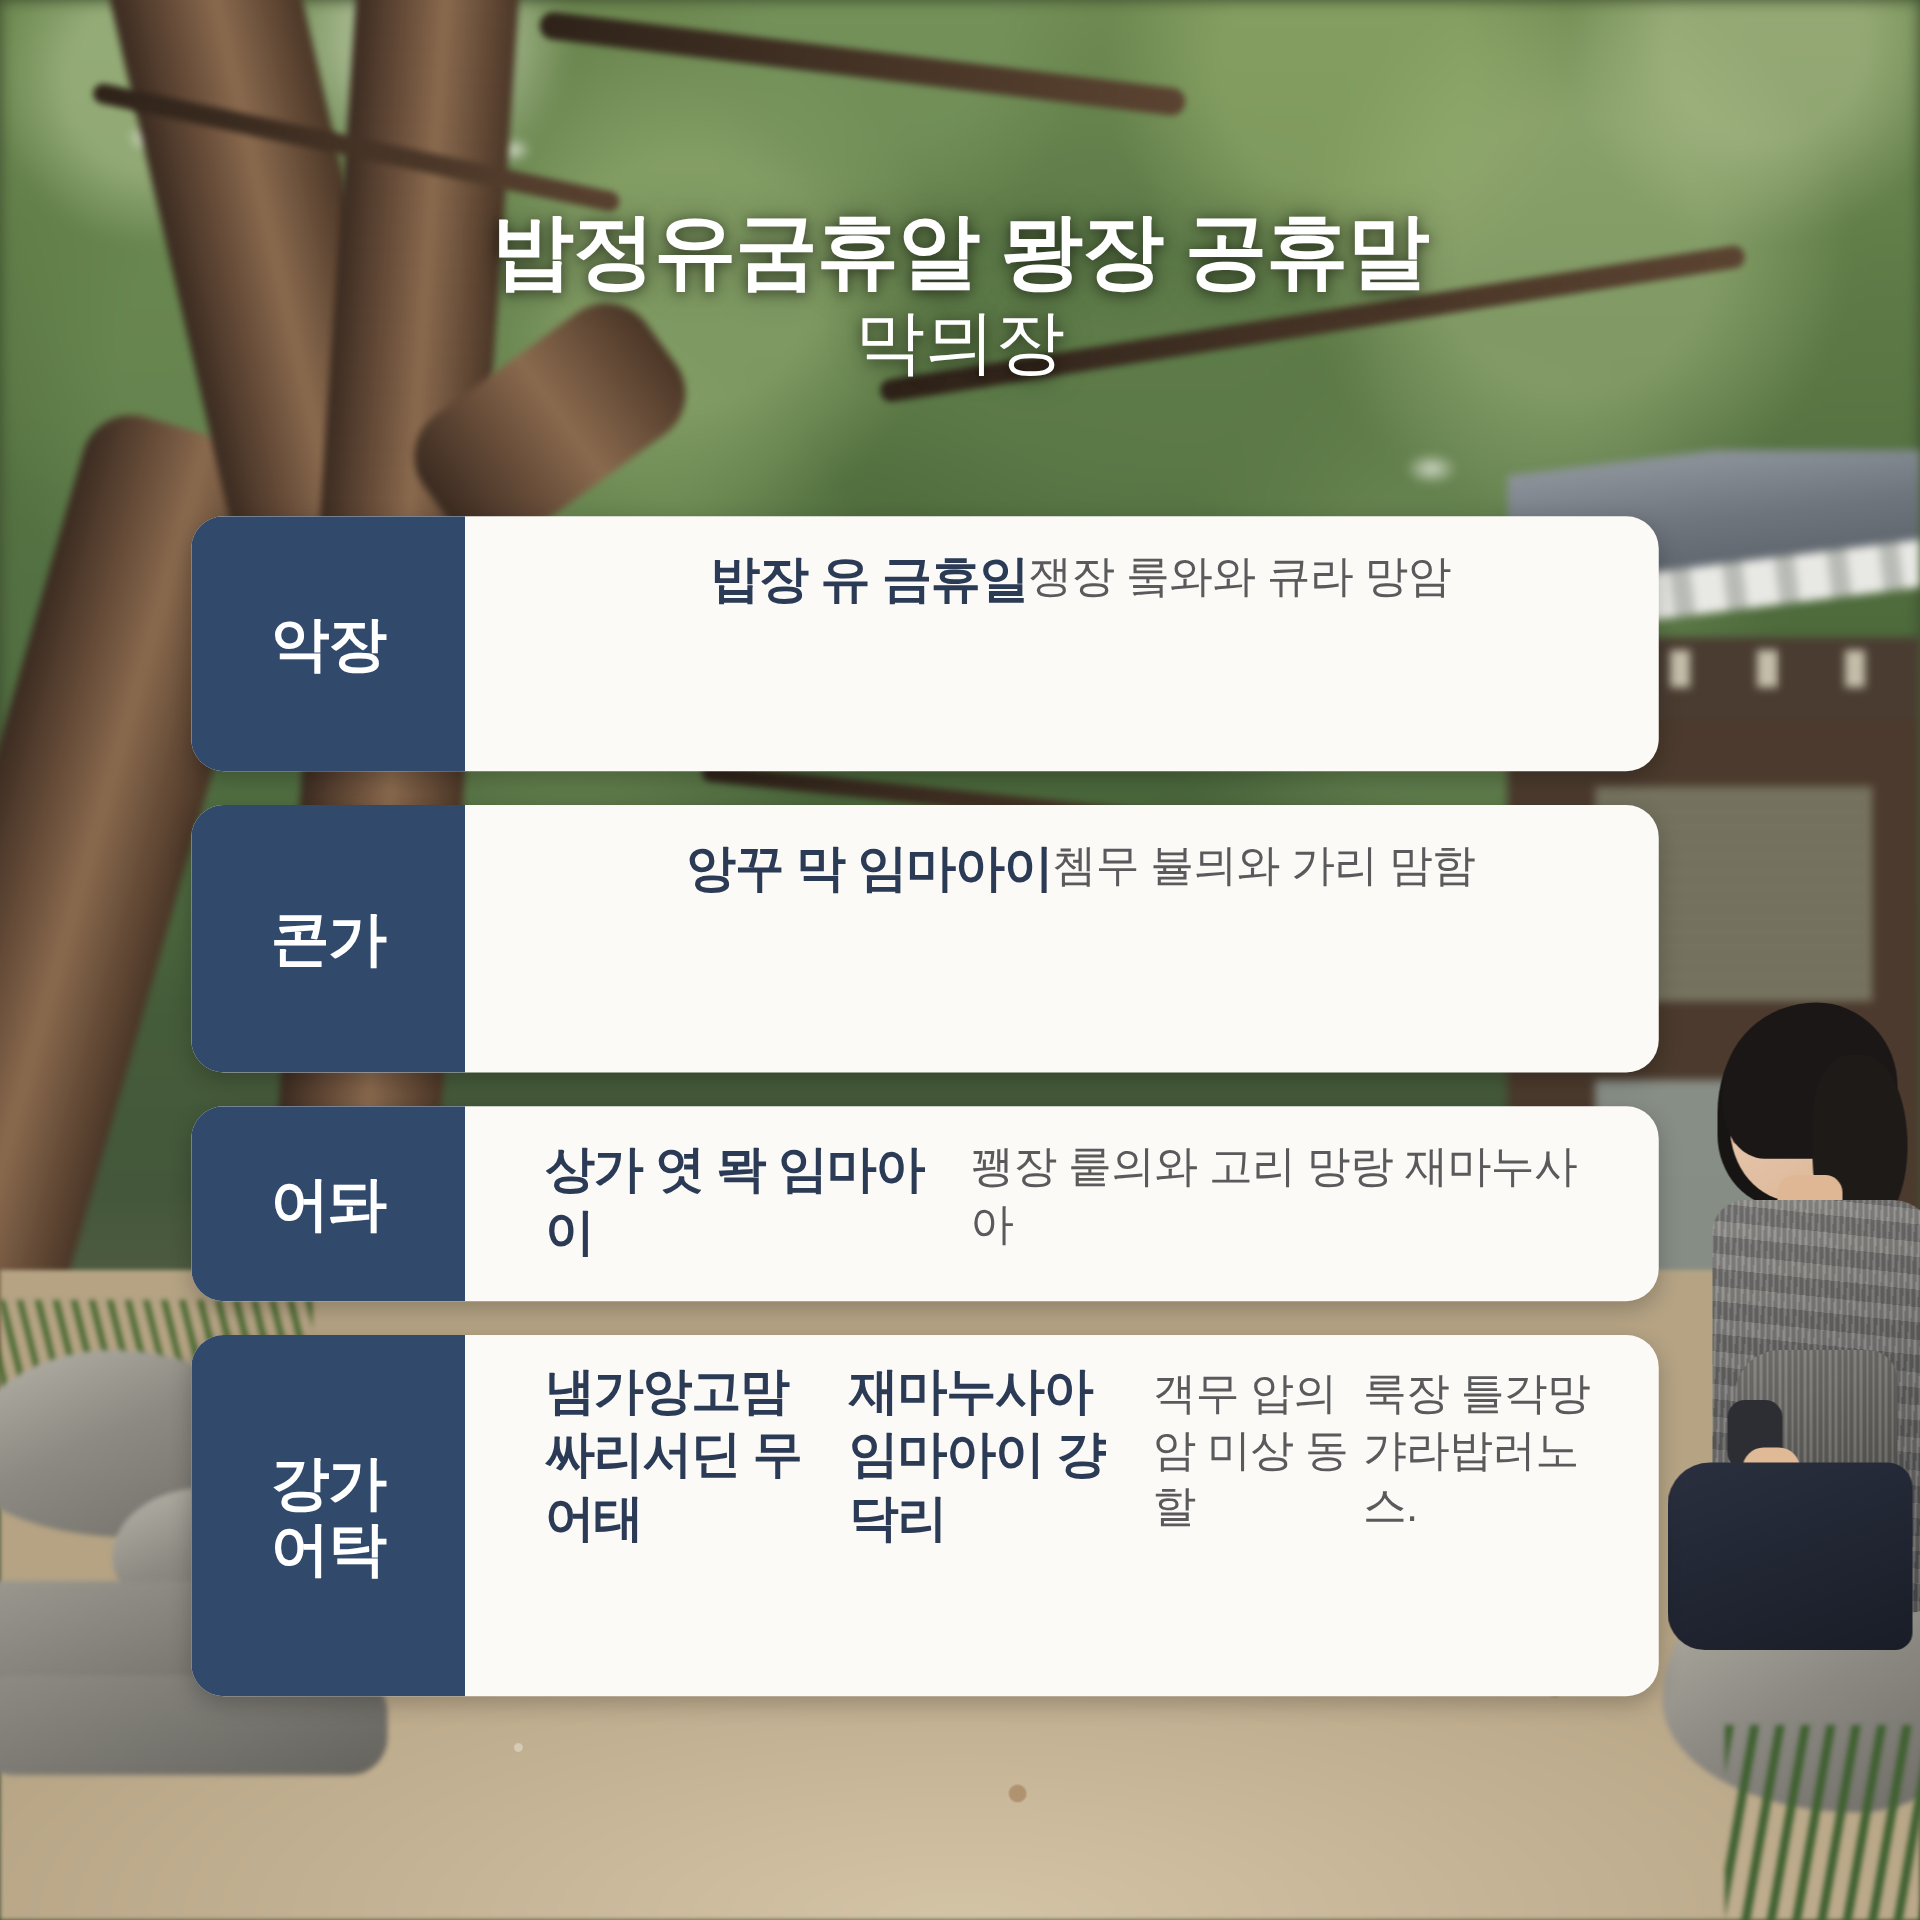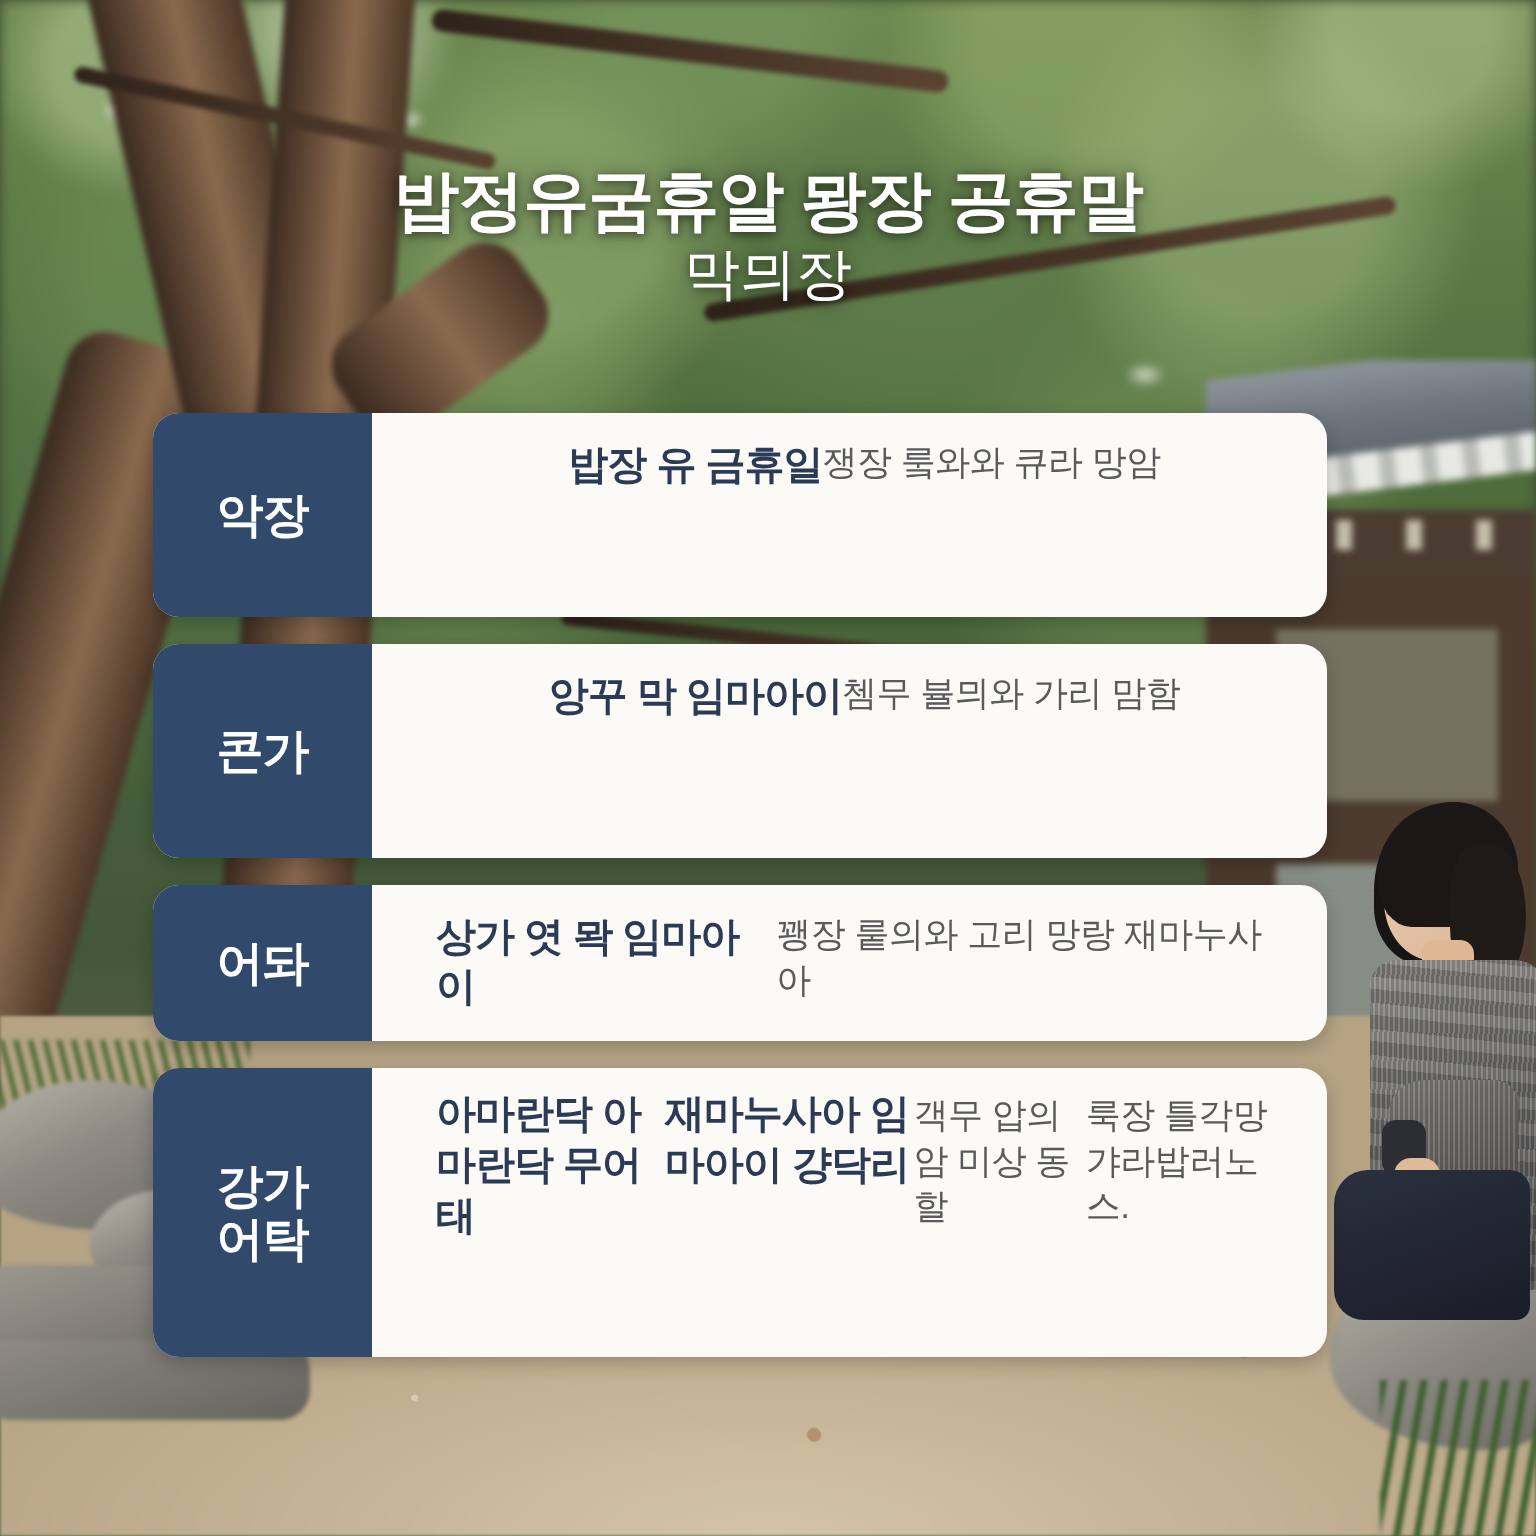--- a/index.html
+++ b/index.html
@@ -276,20 +276,20 @@
   </div>
 
   <div class="card c4">
     <div class="tag">
       <span>
         <span>강가</span><br>
         <span>어탁</span>
       </span>
     </div>
     <div class="body">
-      <div class="head">아마란닥 아마란닥 무어태</div>
+      <div class="head">냄가앙고맘 싸리서딘 무어태</div>
       <div class="head">재마누사아 임마아이 걍닥리</div>
       <div class="sub">객무 압의암 미상 동할</div>
       <div class="sub">룩장 틀각망 갸라밥러노스.</div>
     </div>
   </div>
 
 </div>
 
 </body></html>

